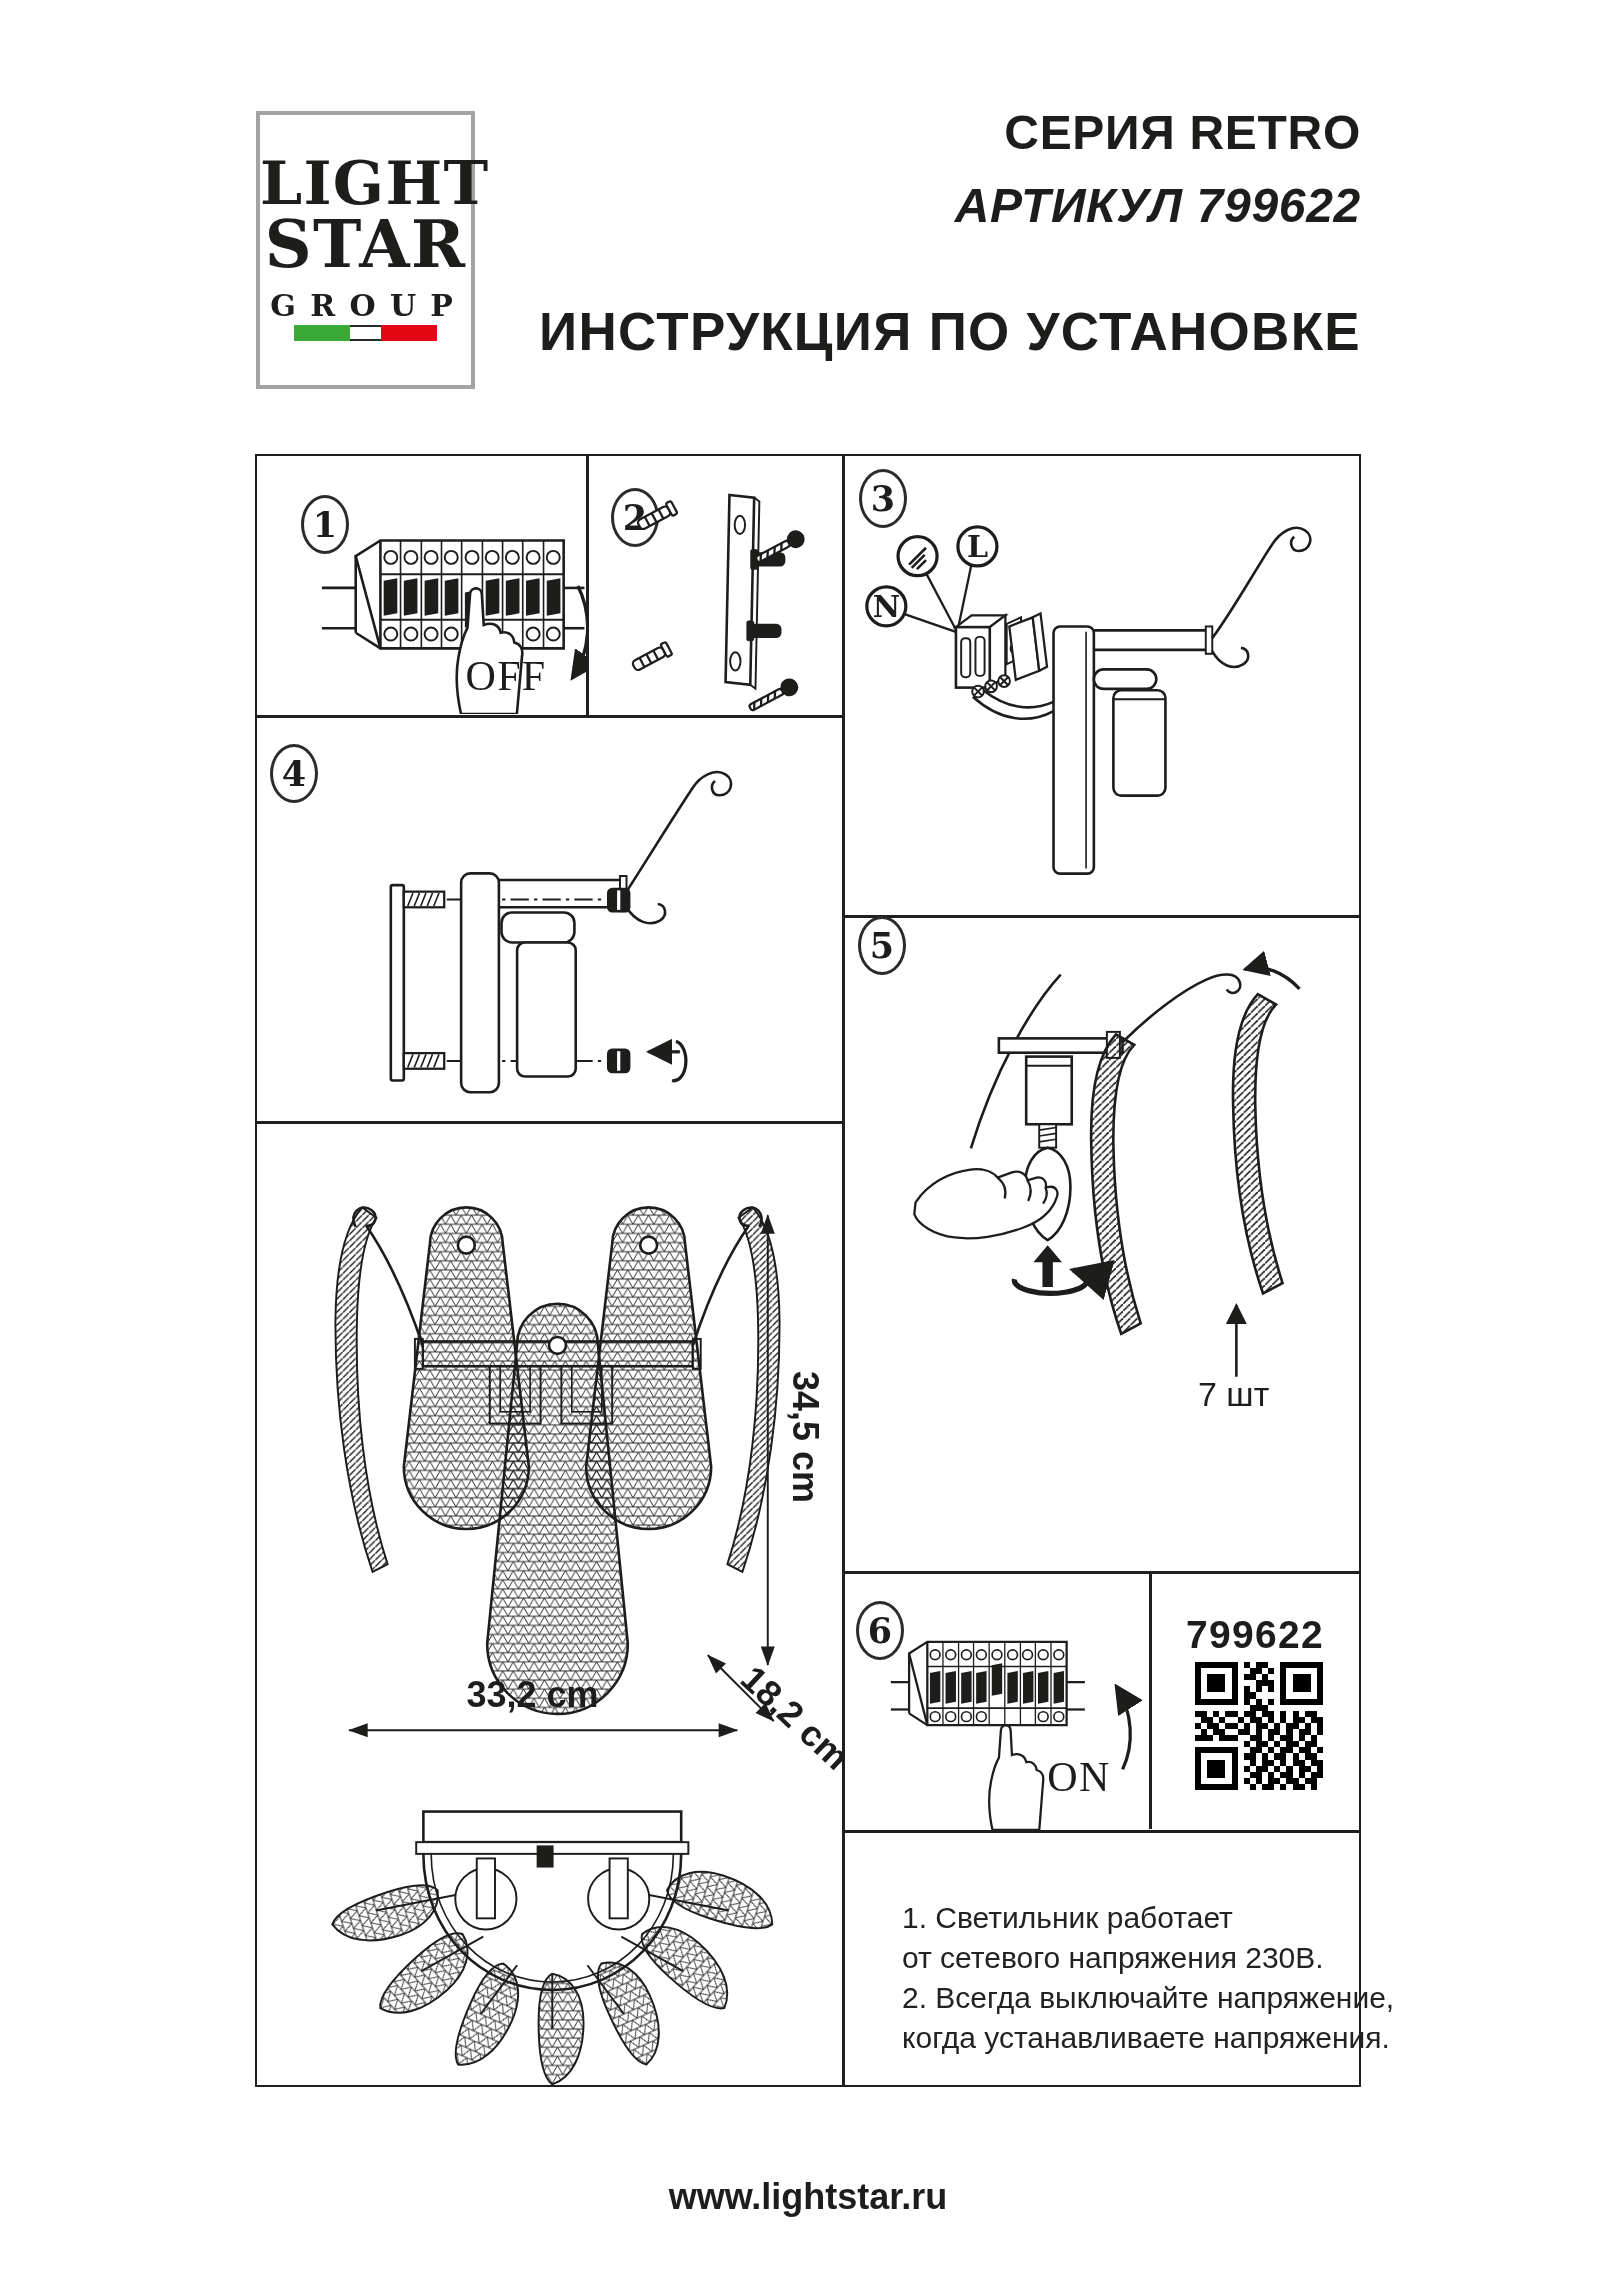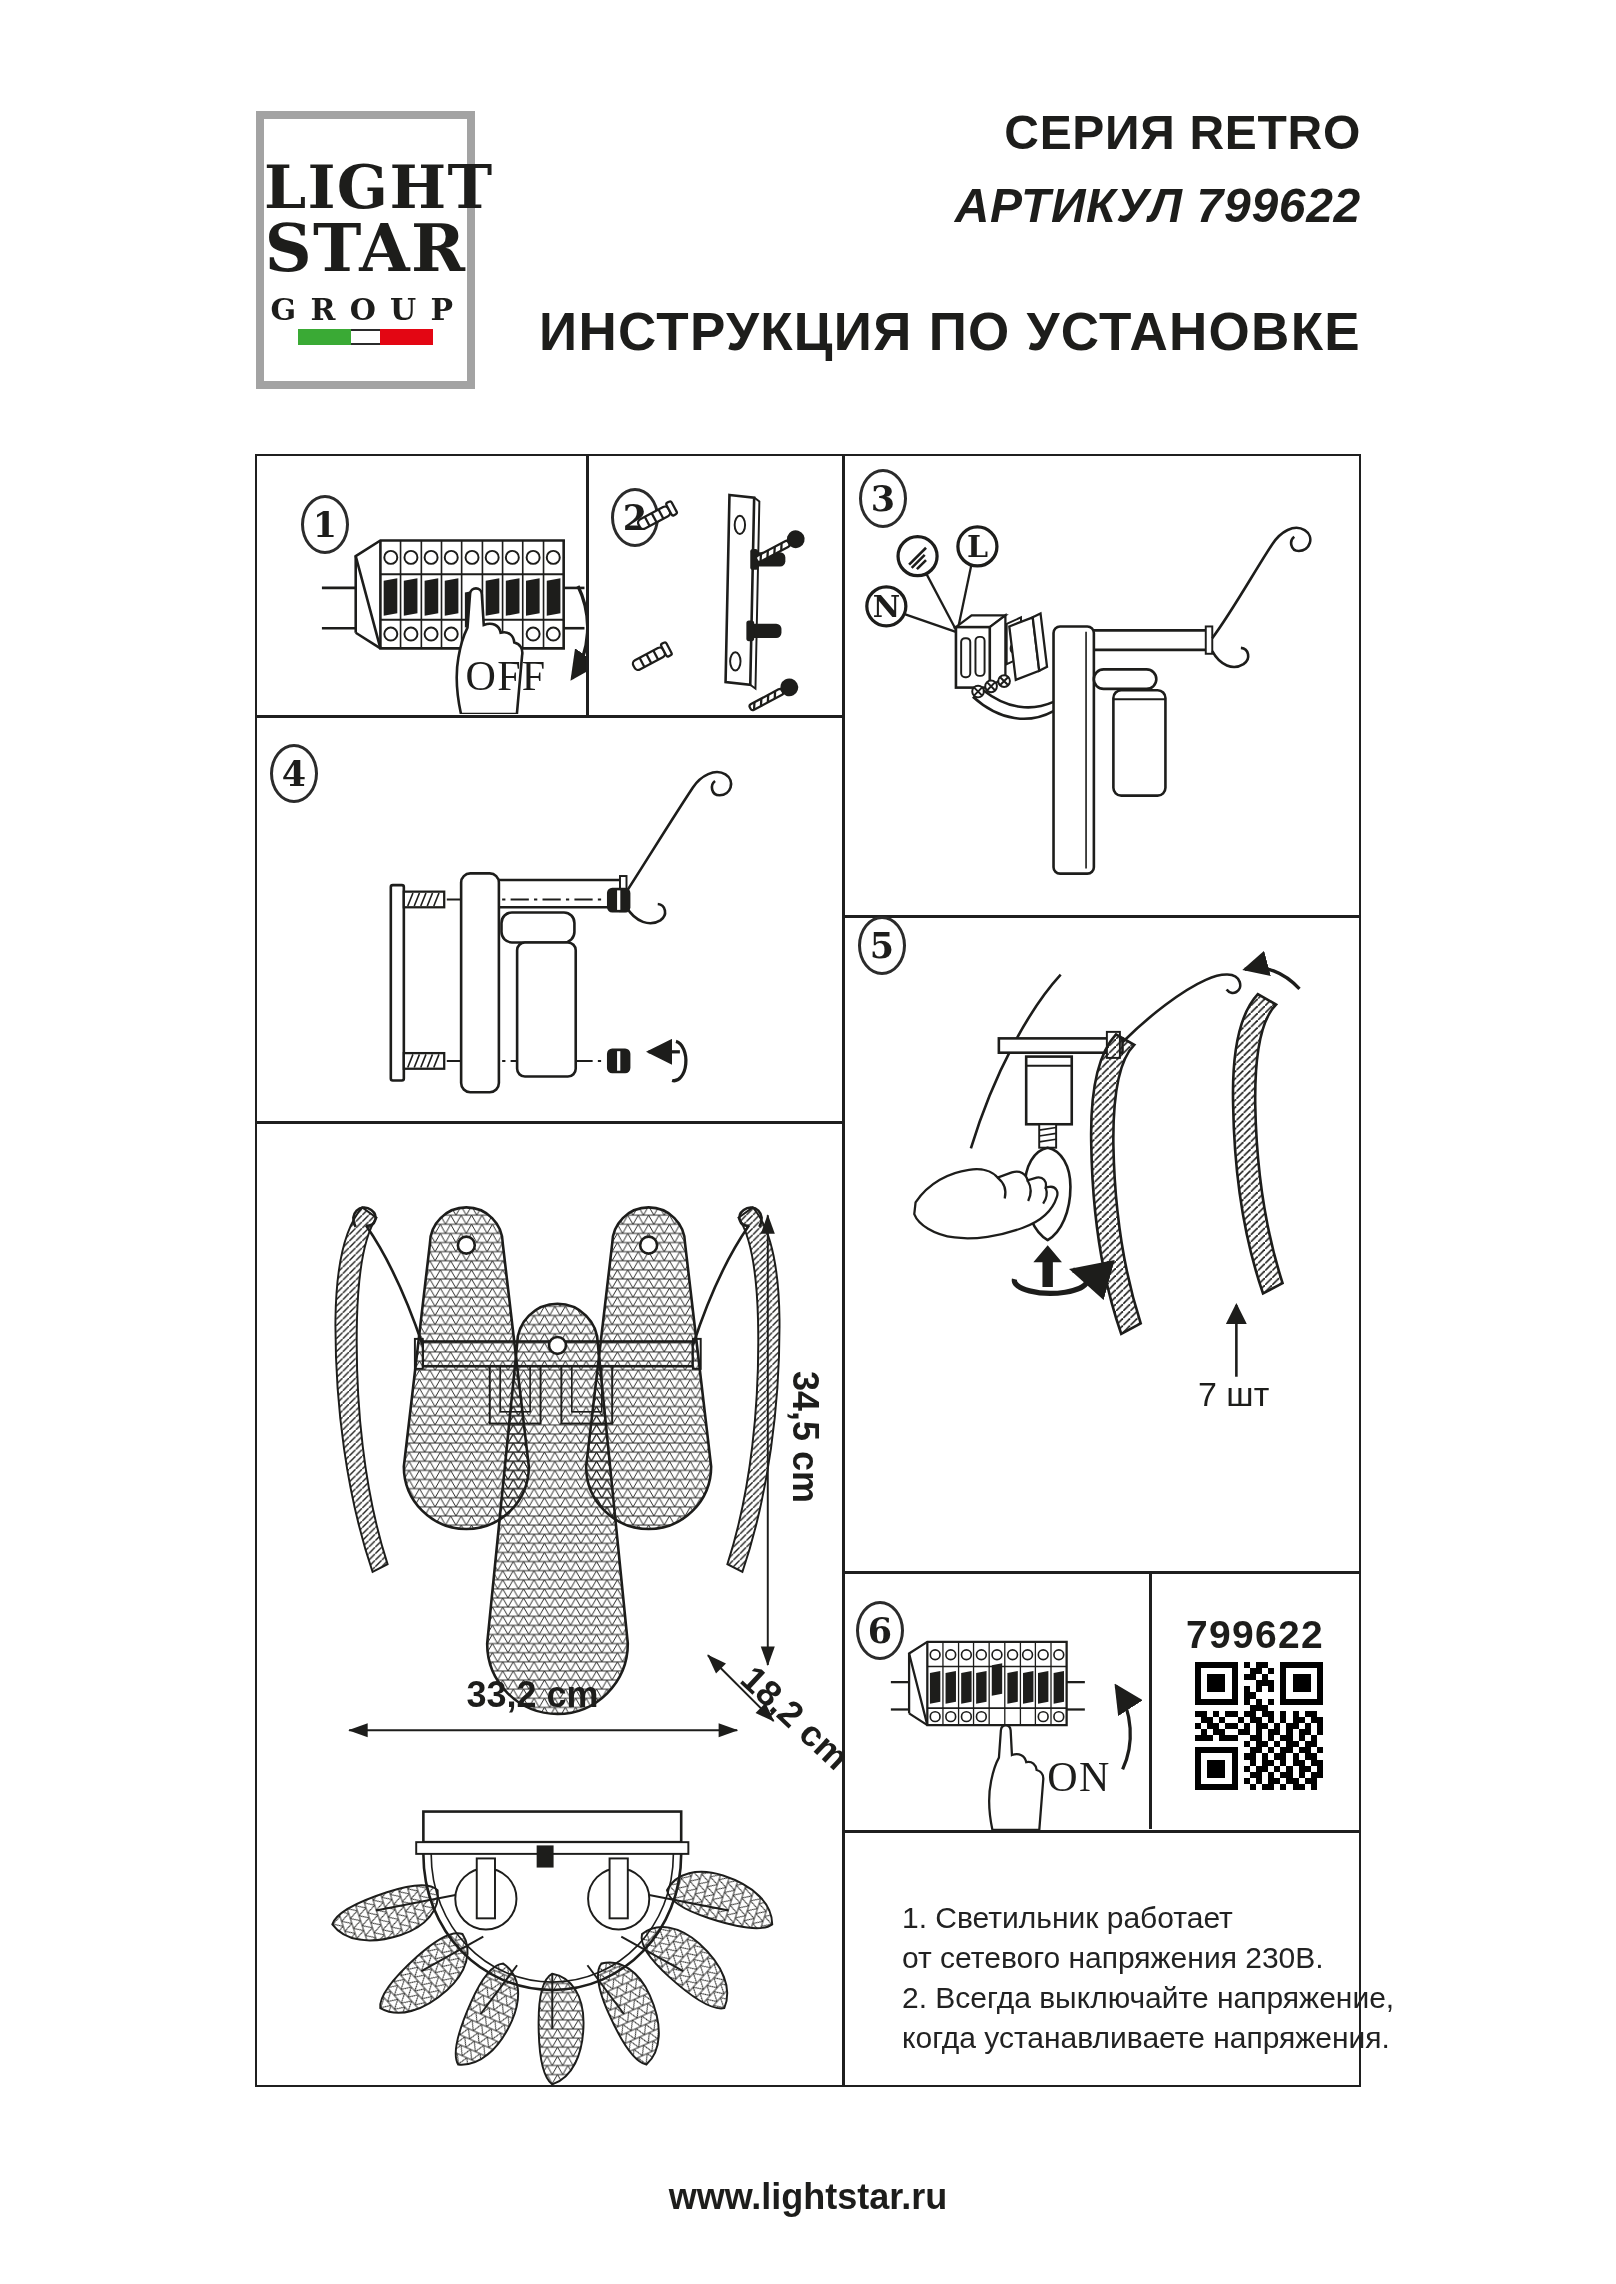--- a/index.html
+++ b/index.html
@@ -1,20 +1,20 @@
 <!DOCTYPE html>
 <html style="font-size:10.4px"><head>
 <meta charset="utf-8">
 <style>
   html,body{margin:0;padding:0;background:#ffffff;}
   #page{position:relative;width:1616px;height:2284px;background:#fff;overflow:hidden;
         font-family:"Liberation Sans",sans-serif;color:#1d1d1b;}
   .ov{position:absolute;color:#1d1d1b;}
   
-  #logo-box{position:absolute;left:256px;top:111px;width:219px;height:278px;border:8px solid #a3a3a3;box-sizing:border-box;}
+  #logo-box{position:absolute;left:256px;top:111px;width:219px;height:278px;border:4px solid #a3a3a3;box-sizing:border-box;}
   .logo-word{position:absolute;left:0;width:100%;text-align:center;font-family:"DejaVu Serif","Liberation Serif",serif;font-weight:bold;}
   #logo-w1{top:33px;font-size:60px;letter-spacing:1.3px;}
   #logo-w2{top:91px;font-size:65px;letter-spacing:1.3px;}
   #logo-w3{top:173px;font-size:30px;letter-spacing:14.3px;padding-left:6.5px;box-sizing:border-box;}
   #logo-flag{position:absolute;left:34px;right:34px;top:210px;height:15.6px;display:flex;}
   #logo-flag .seg{height:100%;}
   #flag-green{width:39%;background:var(--flag-green);}
   #flag-white{width:22%;background:#fff;border-top:2px solid #2b2b2b;border-bottom:2px solid #2b2b2b;box-sizing:border-box;}
   #flag-red{width:39%;background:var(--flag-red);}
   :root{--flag-green:#3aaa35;--flag-red:#e30613;--ink:#1d1d1b;}

